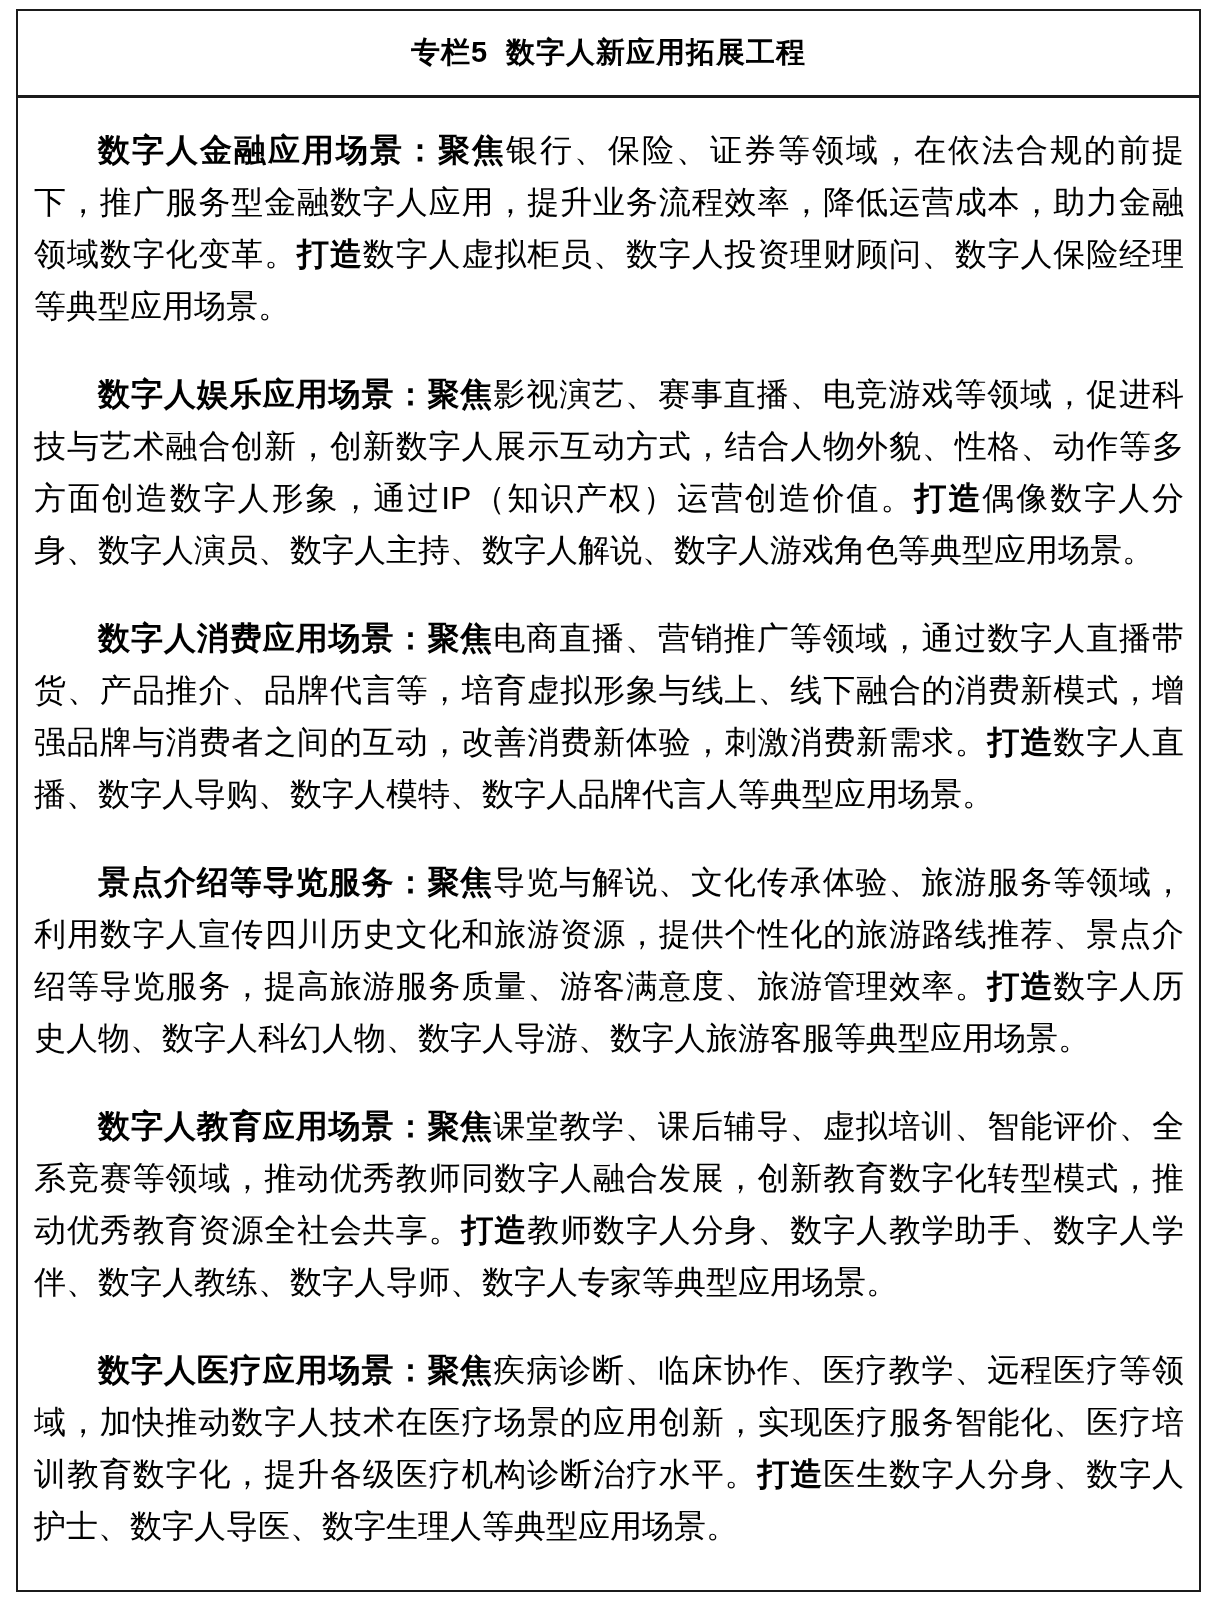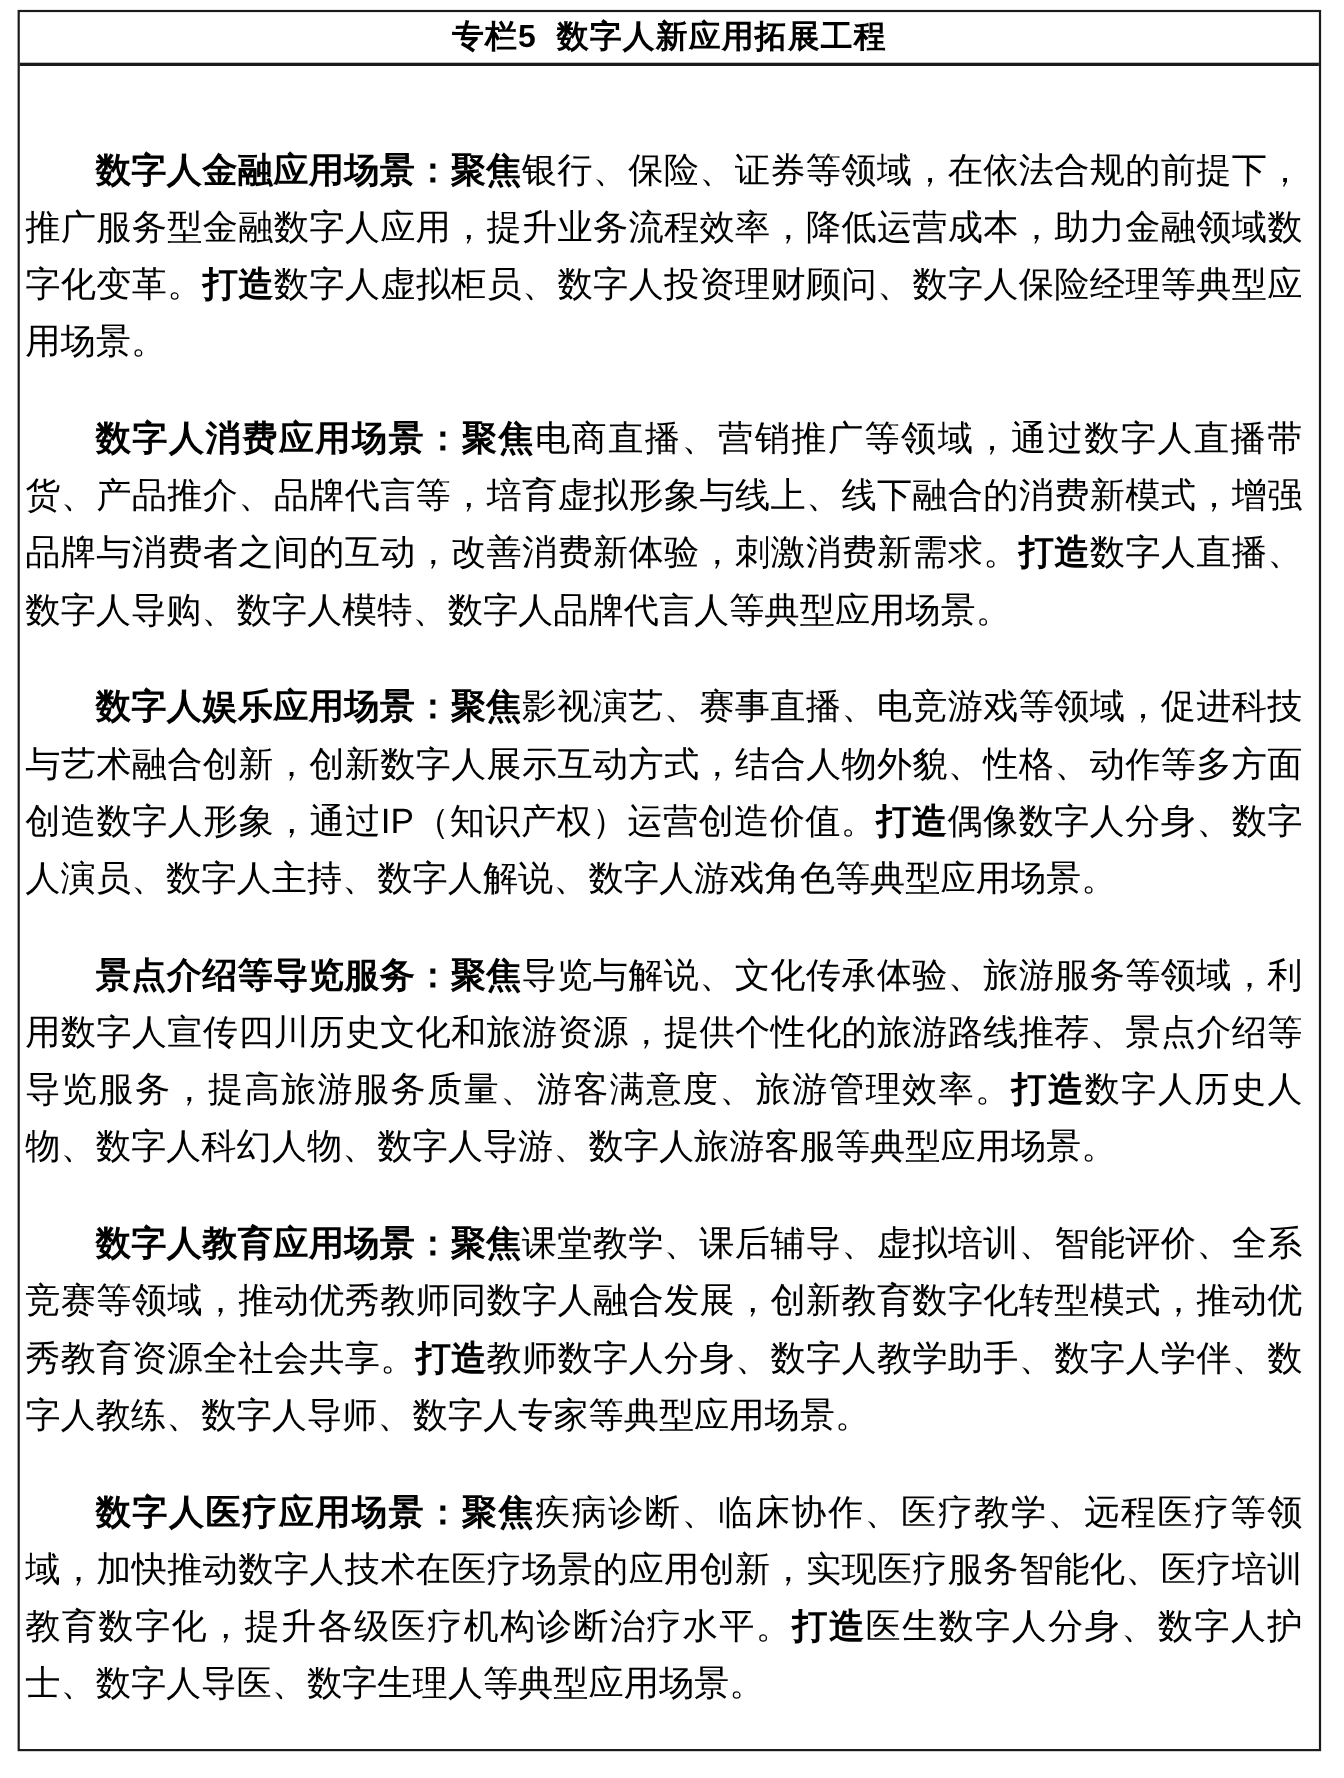--- a/index.html
+++ b/index.html
@@ -28,37 +28,36 @@
     left: 16px;
     top: 9px;
     width: 1185px;
     height: 1583px;
     box-sizing: border-box;
     border: 2px solid #1b1b1b;
     background: #ffffff;
   }
   .panel-header {
     box-sizing: border-box;
-    height: 49px;
+    height: 87px;
     border-bottom: 3px solid #1b1b1b;
     display: flex;
     align-items: center;
     justify-content: center;
   }
   .panel-title {
     margin: 0;
     font-size: 29px;
     font-weight: 700;
     letter-spacing: 1px;
     white-space: pre;
   }
   .panel-body {
     box-sizing: border-box;
-    padding: 26px 15px 20px 5px;
-    margin-top: 42px;
+    padding: 26px 15px 20px 16px;
   }
   .para {
     margin: 0 0 36px 0;
     font-size: 32px;
     line-height: 52px;
     text-align: justify;
     text-justify: inter-ideograph;
     text-indent: 64px;
     word-break: break-all;
   }
@@ -75,20 +74,20 @@
 </head>
 <body>
 
 <div class="page">
   <div class="panel">
     <div class="panel-header">
       <h1 class="panel-title">专栏5  数字人新应用拓展工程</h1>
     </div>
     <div class="panel-body">
         <p class="para"><span class="seg bold">数字人金融应用场景：聚焦</span><span class="seg">银行、保险、证券等领域，在依法合规的前提下，推广服务型金融数字人应用，提升业务流程效率，降低运营成本，助力金融领域数字化变革。</span><span class="seg bold">打造</span><span class="seg">数字人虚拟柜员、数字人投资理财顾问、数字人保险经理等典型应用场景。</span></p>
+        <p class="para"><span class="seg bold">数字人娱乐应用场景：聚焦</span><span class="seg">影视演艺、赛事直播、电竞游戏等领域，促进科技与艺术融合创新，创新数字人展示互动方式，结合人物外貌、性格、动作等多方面创造数字人形象，通过IP（知识产权）运营创造价值。</span><span class="seg bold">打造</span><span class="seg">偶像数字人分身、数字人演员、数字人主持、数字人解说、数字人游戏角色等典型应用场景。</span></p>
         <p class="para"><span class="seg bold">数字人消费应用场景：聚焦</span><span class="seg">电商直播、营销推广等领域，通过数字人直播带货、产品推介、品牌代言等，培育虚拟形象与线上、线下融合的消费新模式，增强品牌与消费者之间的互动，改善消费新体验，刺激消费新需求。</span><span class="seg bold">打造</span><span class="seg">数字人直播、数字人导购、数字人模特、数字人品牌代言人等典型应用场景。</span></p>
-        <p class="para"><span class="seg bold">数字人娱乐应用场景：聚焦</span><span class="seg">影视演艺、赛事直播、电竞游戏等领域，促进科技与艺术融合创新，创新数字人展示互动方式，结合人物外貌、性格、动作等多方面创造数字人形象，通过IP（知识产权）运营创造价值。</span><span class="seg bold">打造</span><span class="seg">偶像数字人分身、数字人演员、数字人主持、数字人解说、数字人游戏角色等典型应用场景。</span></p>
         <p class="para"><span class="seg bold">景点介绍等导览服务：聚焦</span><span class="seg">导览与解说、文化传承体验、旅游服务等领域，利用数字人宣传四川历史文化和旅游资源，提供个性化的旅游路线推荐、景点介绍等导览服务，提高旅游服务质量、游客满意度、旅游管理效率。</span><span class="seg bold">打造</span><span class="seg">数字人历史人物、数字人科幻人物、数字人导游、数字人旅游客服等典型应用场景。</span></p>
         <p class="para"><span class="seg bold">数字人教育应用场景：聚焦</span><span class="seg">课堂教学、课后辅导、虚拟培训、智能评价、全系竞赛等领域，推动优秀教师同数字人融合发展，创新教育数字化转型模式，推动优秀教育资源全社会共享。</span><span class="seg bold">打造</span><span class="seg">教师数字人分身、数字人教学助手、数字人学伴、数字人教练、数字人导师、数字人专家等典型应用场景。</span></p>
         <p class="para"><span class="seg bold">数字人医疗应用场景：聚焦</span><span class="seg">疾病诊断、临床协作、医疗教学、远程医疗等领域，加快推动数字人技术在医疗场景的应用创新，实现医疗服务智能化、医疗培训教育数字化，提升各级医疗机构诊断治疗水平。</span><span class="seg bold">打造</span><span class="seg">医生数字人分身、数字人护士、数字人导医、数字生理人等典型应用场景。</span></p>
       </div>
   </div>
 </div>
 
 </body></html>

